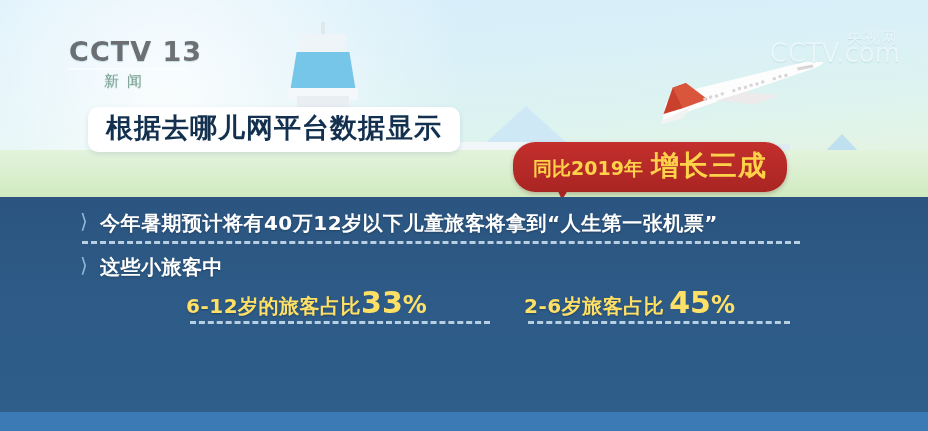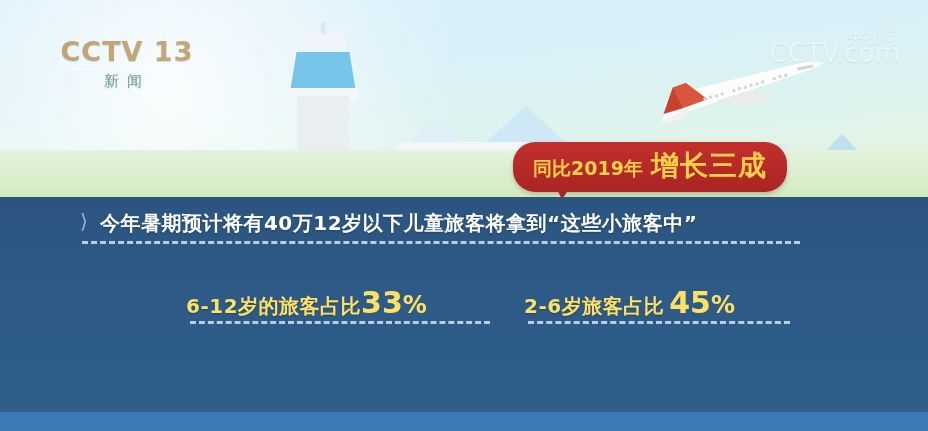--- a/index.html
+++ b/index.html
@@ -130,23 +130,23 @@
 
   
   .cctv13 {
     position: absolute; left: 52px; top: 36px;
     width: 150px; height: 56px;
     opacity: 0.55;
   }
   .cctv13 .line1 {
     font-family: "DejaVu Sans", "Liberation Sans", sans-serif;
     font-size: 27px; font-weight: bold; letter-spacing: 1px;
-    color: #a16207;
+    color: #000000;
     text-shadow: 0 0 1px #9ec9dd, 0 1px 1px rgba(120,170,195,0.7);
-    text-align: center;
+    text-align: right;
   }
   .cctv13 .rule {
     width: 120px; height: 2px; background: rgba(255,255,255,0.85);
     margin: 1px auto 2px auto;
   }
   .cctv13 .line2 {
     font-size: 15px; letter-spacing: 8px; color: #14532d;
     text-shadow: 0 1px 1px rgba(120,170,195,0.7);
     text-align: center;
   }
@@ -398,37 +398,44 @@
     <div class="line1">CCTV 13</div>
     <div class="rule"></div>
     <div class="line2">新闻</div>
   </div>
 
   <div class="watermark">
     <span class="wm-cn">央视网</span>
     <div class="wm-main">CCTV.com</div>
   </div>
 
+  <div class="headline">
+    <div class="headline-text">根据去哪儿网平台数据显示</div>
+  </div>
 
   <div class="badge-wrap">
     <div class="badge-tail"></div>
     <div class="badge">
       <span class="badge-small">同比2019年</span>
       <span class="badge-big">增长三成</span>
     </div>
   </div>
 
   <div class="panel">
 
     <div class="row" style="left:80px; top:12px;">
       <span class="chev">⟩</span>
-      <span class="white-line">今年暑期预计将有40万12岁以下儿童旅客将拿到“这些小旅客中”</span>
+      <span class="white-line">今年暑期预计将有40万12岁以下儿童旅客将拿到“人生第一张机票”</span>
     </div>
     <div class="dashed" style="left:82px; top:44px; width:718px;"></div>
 
+    <div class="row" style="left:80px; top:56px;">
+      <span class="chev">⟩</span>
+      <span class="white-line">这些小旅客中</span>
+    </div>
 
     <div class="row" style="left:186px; top:88px;">
       <span class="yellow-line">6-12岁的旅客占比</span><span class="big-pct">33</span><span class="big-pct pct-sign">%</span>
     </div>
 
     <div class="row" style="left:524px; top:88px;">
       <span class="yellow-line">2-6岁旅客占比</span>&nbsp;<span class="big-pct">45</span><span class="big-pct pct-sign">%</span>
     </div>
 
     <div class="dashed" style="left:190px; top:124px; width:300px;"></div>

